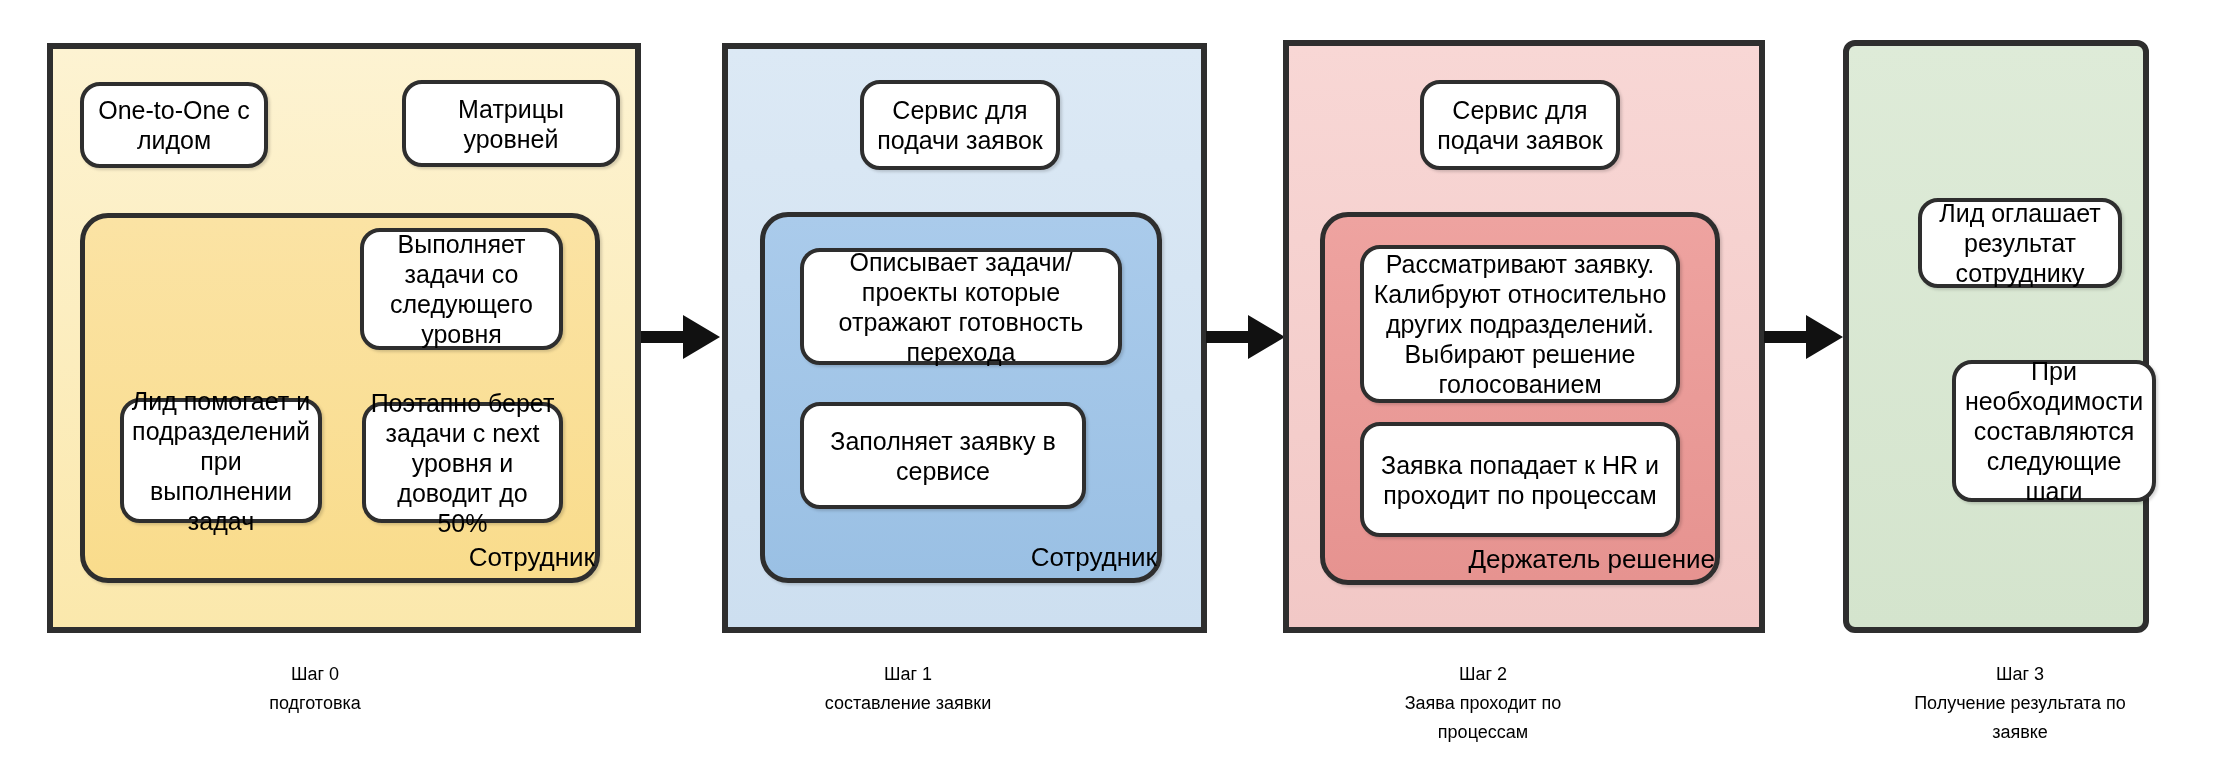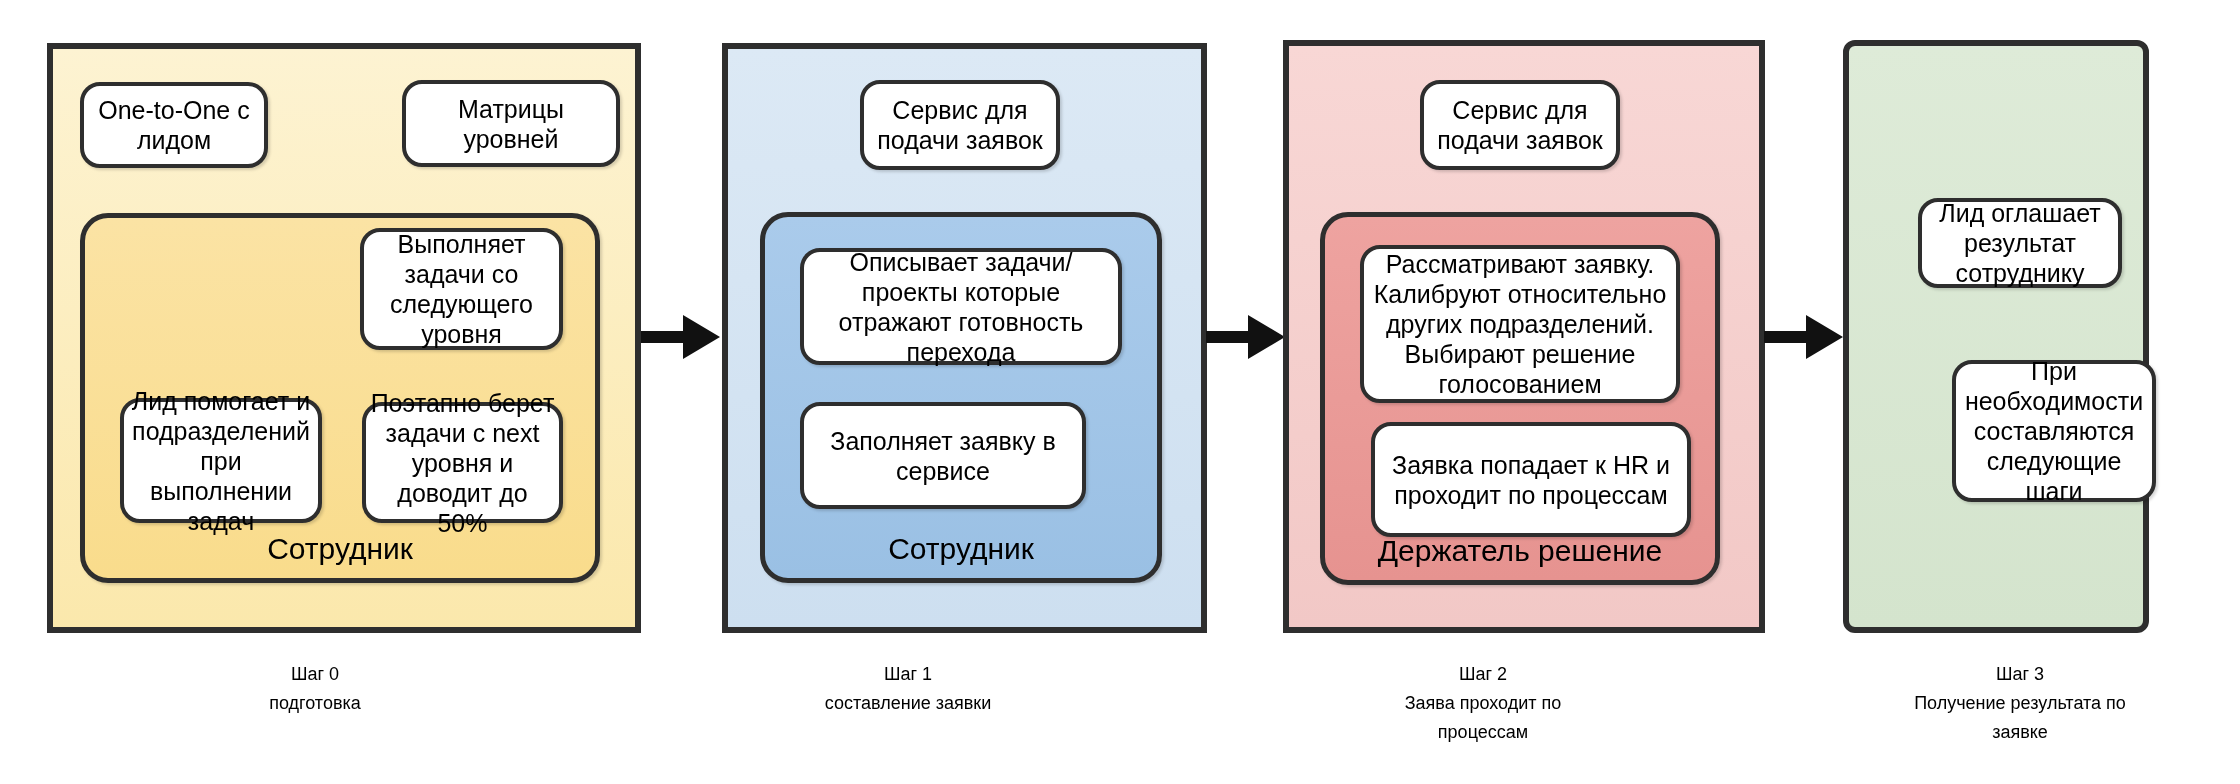--- a/index.html
+++ b/index.html
@@ -21,41 +21,41 @@
   }
   .group{
     position:absolute;border:5px solid #2e2e2e;border-radius:28px;box-sizing:border-box;
     box-shadow:2px 2px 3px rgba(0,0,0,0.16);
   }
   #group0{left:27px;top:164px;width:520px;height:370px;background:linear-gradient(180deg,#fbe3a4 0%,#f9dc8c 100%);}
   #group1{left:32px;top:163px;width:402px;height:371px;background:linear-gradient(180deg,#aacbeb 0%,#9ac0e4 100%);}
   #group2{left:31px;top:166px;width:400px;height:373px;background:linear-gradient(180deg,#eea3a0 0%,#e69390 100%);}
 
   .group-label{
-    position:absolute;left:0;right:0;bottom:14px;text-align:center;
-    font-size:30px;line-height:30px;
+    position:absolute;left:0;right:0;bottom:6px;text-align:right;
+    font-size:26px;line-height:30px;
   }
 
   
   #s0-free-a{left:27px;top:33px;width:188px;height:86px;}
   #s0-free-b{left:349px;top:31px;width:218px;height:87px;}
   #s0-n1{left:33px;top:10px;width:205px;height:124px;}
   #s0-n2{left:275px;top:10px;width:203px;height:122px;}
   #s0-n3{left:35px;top:180px;width:202px;height:125px;}
   #s0-n4{left:277px;top:184px;width:201px;height:121px;}
 
   
   #s1-free-a{left:132px;top:31px;width:200px;height:90px;}
   #s1-n1{left:35px;top:31px;width:322px;height:117px;}
   #s1-n2{left:35px;top:185px;width:286px;height:107px;}
 
   
   #s2-free-a{left:131px;top:34px;width:200px;height:90px;}
   #s2-n1{left:35px;top:28px;width:320px;height:158px;}
-  #s2-n2{left:35px;top:205px;width:320px;height:115px;margin-left:11px;}
+  #s2-n2{left:35px;top:205px;width:320px;height:115px;}
 
   
   #s3-n1{left:69px;top:152px;width:204px;height:90px;}
   #s3-n2{left:69px;top:314px;width:204px;height:142px;margin-left:34px;}
 
   .arrow{position:absolute;top:307px;width:81px;height:60px;}
   #arrow0{left:641px;}
   #arrow1{left:1206px;}
   #arrow2{left:1764px;}
 

